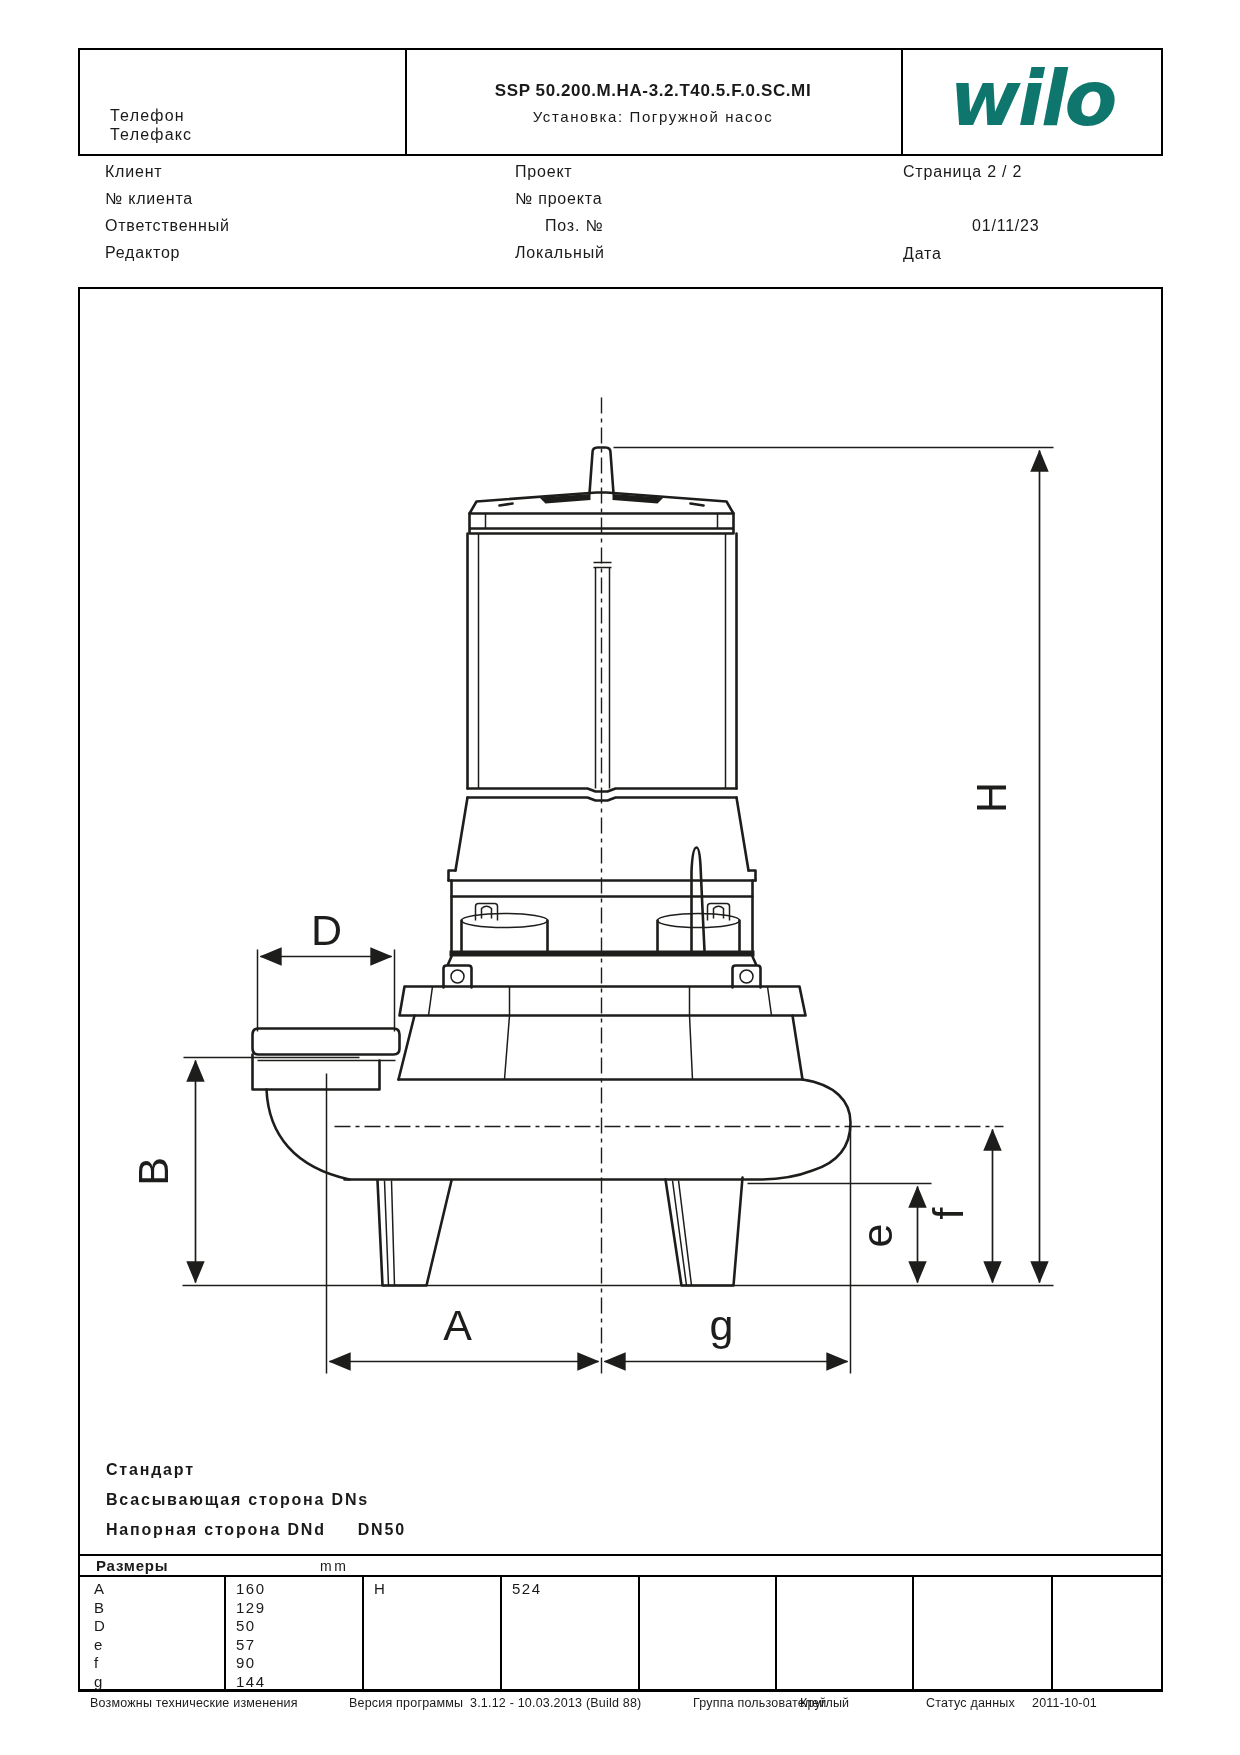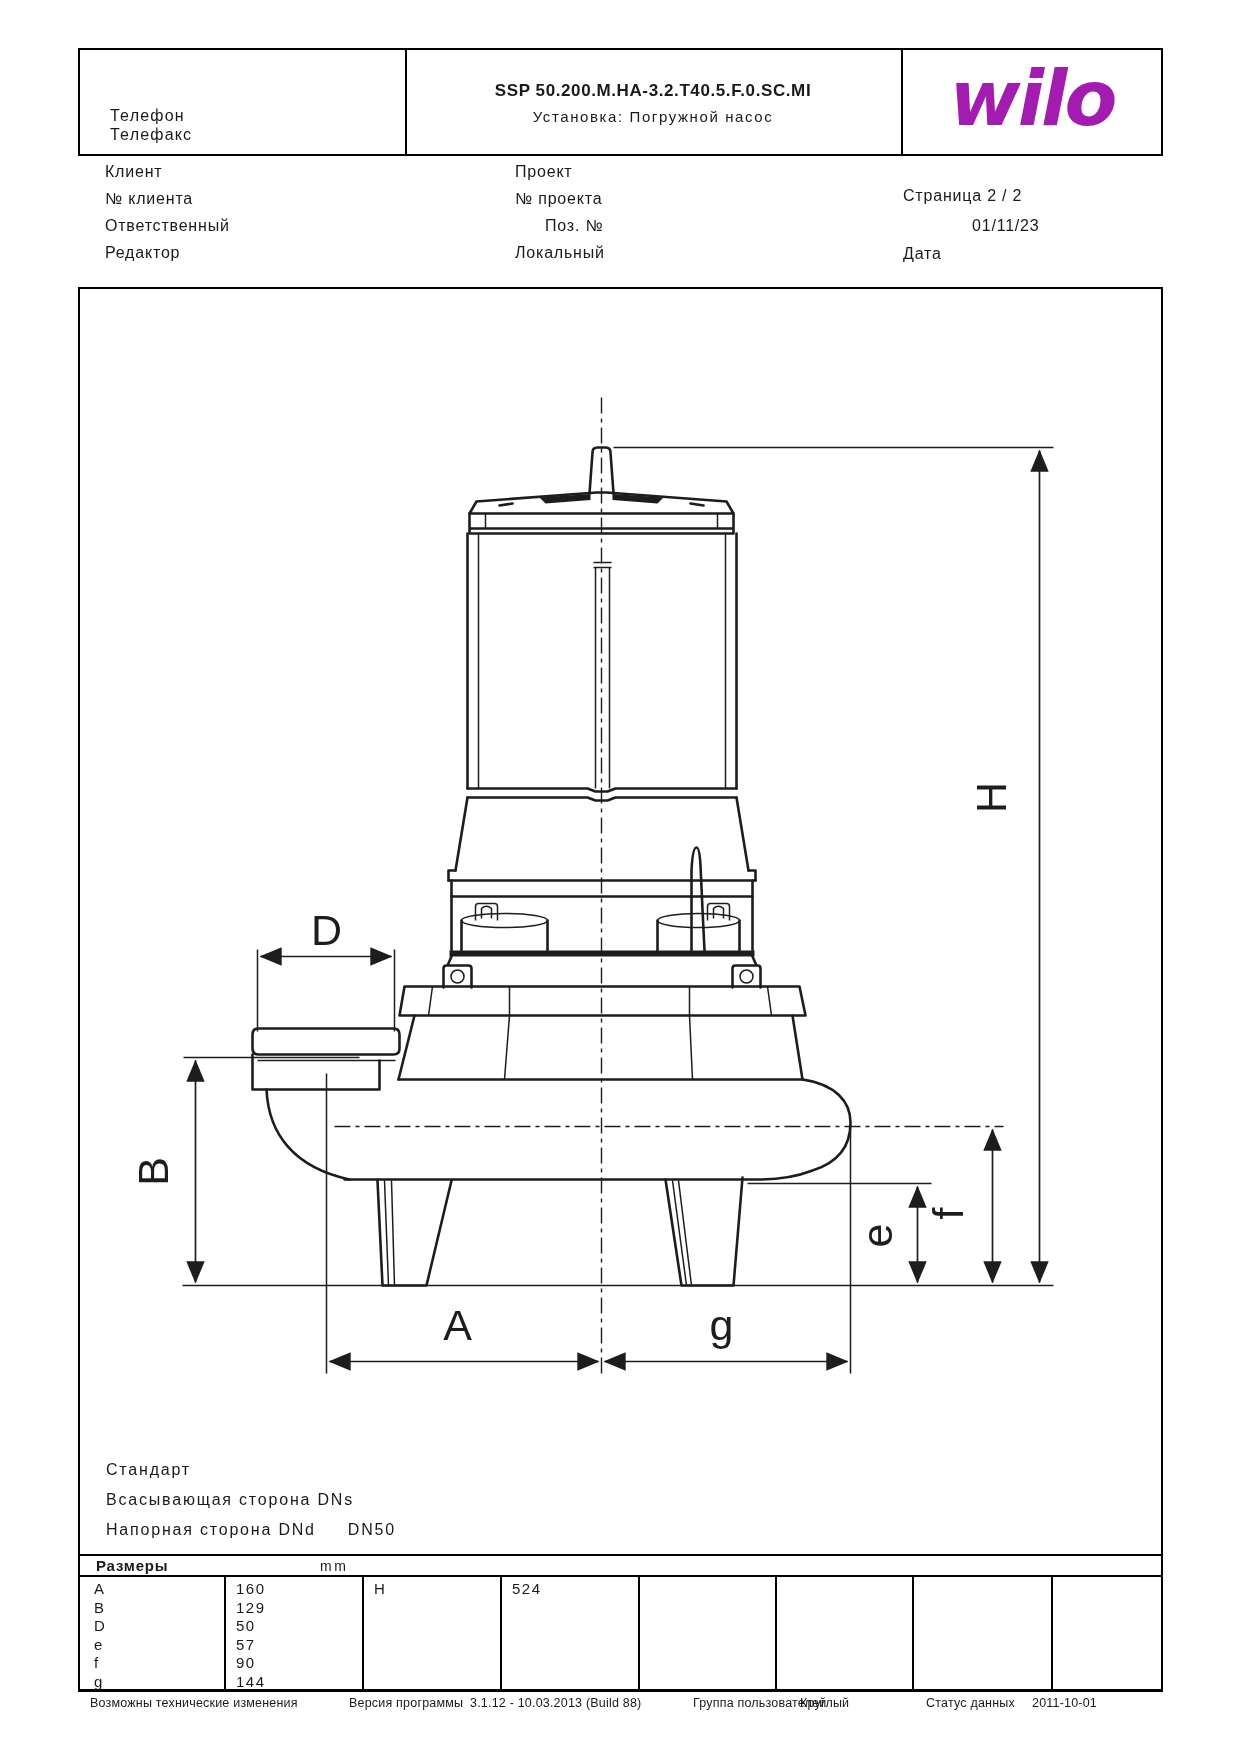--- a/index.html
+++ b/index.html
@@ -6,26 +6,26 @@
   .page{position:relative;width:1240px;height:1755px;background:#fff;
         font-family:"Liberation Sans",sans-serif;color:#1a1a1a;overflow:hidden;}
   
   .header-box{position:absolute;left:78px;top:48px;width:1085px;height:108px;border:2.5px solid #000;box-sizing:border-box;}
   .hdr-div{position:absolute;top:0;bottom:0;width:2px;background:#000;}
   .hdr-left{position:absolute;left:30px;bottom:10px;font-size:16px;letter-spacing:1.2px;line-height:19px;}
   .hdr-center{position:absolute;left:325px;width:496px;top:0;height:100%;text-align:center;}
   .hdr-title{margin-top:31px;font-size:17px;font-weight:bold;letter-spacing:0.6px;}
   .hdr-sub{margin-top:7px;font-size:15px;letter-spacing:1.6px;}
   .wilo{position:absolute;left:821px;width:262px;top:-4px;height:100%;display:flex;align-items:center;justify-content:center;
-        font-family:"DejaVu Sans",sans-serif;font-weight:bold;font-style:italic;font-size:77px;letter-spacing:-3px;color:#a21caf;}
+        font-family:"DejaVu Sans",sans-serif;font-weight:bold;font-style:italic;font-size:77px;letter-spacing:-3px;color:#0f766e;}
   
   .info-item{position:absolute;font-size:16px;letter-spacing:0.8px;white-space:nowrap;}
   
   .draw-box{position:absolute;left:78px;top:287px;width:1085px;height:1269px;border:2.5px solid #000;box-sizing:border-box;}
-  .standards{position:absolute;left:26px;top:1166px;font-size:16px;letter-spacing:1.8px;line-height:30px;white-space:nowrap;}
+  .standards{position:absolute;left:26px;top:1166px;font-size:16px;letter-spacing:1.8px;line-height:30px;white-space:nowrap;font-weight:bold;}
   .std-val{margin-left:32px;letter-spacing:1.8px;}
   
   .dim-hdr{position:absolute;left:78px;top:1556px;width:1085px;height:19px;border-left:2.5px solid #000;border-right:2.5px solid #000;box-sizing:border-box;}
   .dim-hdr .title{position:absolute;left:16px;top:1px;font-size:15px;font-weight:bold;letter-spacing:0.8px;}
   .dim-hdr .unit{position:absolute;left:240px;top:2px;font-size:14px;letter-spacing:2.5px;}
   
   .dim-table{position:absolute;left:78px;top:1575px;width:1085px;height:117px;border:2px solid #000;border-bottom:3.5px solid #000;box-sizing:border-box;font-size:15px;}
   .vline{position:absolute;top:0;bottom:0;width:1.5px;background:#000;}
   .tcol{position:absolute;top:3px;line-height:18.5px;letter-spacing:1.5px;}
   
@@ -60,21 +60,21 @@
   <div class="info-item" style="left:105px;top:163px;">Клиент</div>
   <div class="info-item" style="left:105px;top:190px;">№ клиента</div>
   <div class="info-item" style="left:105px;top:217px;">Ответственный</div>
   <div class="info-item" style="left:105px;top:244px;">Редактор</div>
 
   <div class="info-item" style="left:515px;top:163px;">Проект</div>
   <div class="info-item" style="left:515px;top:190px;">№ проекта</div>
   <div class="info-item" style="left:545px;top:217px;">Поз. №</div>
   <div class="info-item" style="left:515px;top:244px;">Локальный</div>
 
-  <div class="info-item" style="left:903px;top:163px;margin-top:24px;">Страница 2 / 2</div>
+  <div class="info-item" style="left:903px;top:163px;">Страница 2 / 2</div>
   <div class="info-item" style="left:903px;top:217px;margin-top:28px;">Дата</div>
   <div class="info-item" style="left:972px;top:217px;text-align:center;">01/11/23</div>
 
   <div class="draw-box">
     <svg width="1081" height="1265" viewBox="80.5 289.5 1081 1265">
       <defs>
         <marker id="ah" viewBox="0 0 12 10" refX="11.5" refY="5" markerWidth="13" markerHeight="11" orient="auto-start-reverse">
           <path d="M0,0 L12,5 L0,10 Z" fill="#1d1d1b"></path>
         </marker>
       </defs>

